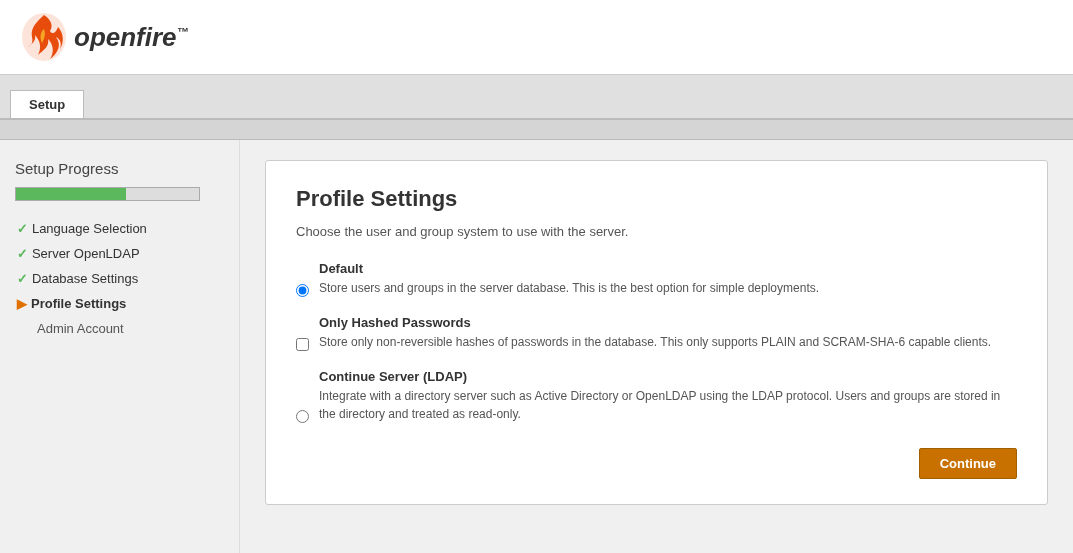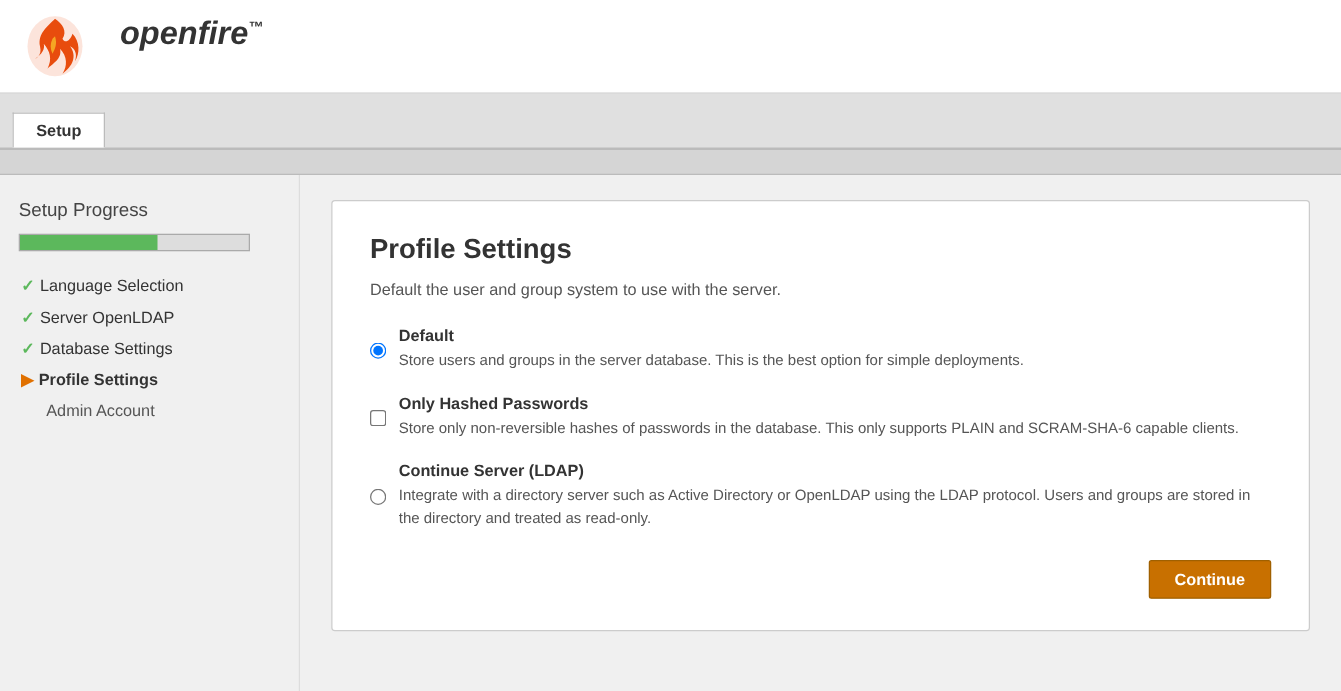--- a/index.html
+++ b/index.html
@@ -9,21 +9,22 @@
     #header {
       background: #fff;
       border-bottom: 1px solid #ccc;
       height: 75px;
       display: flex;
       align-items: center;
       padding: 0 20px;
     }
     .logo-container {
       display: flex;
-      gap: 28px;
+      align-items: center;
+      gap: 6px;
     }
     .logo-flame {
       width: 48px;
       height: 52px;
     }
     .logo-text {
       font-size: 26px;
       font-weight: bold;
       color: #333;
       font-style: italic;
@@ -148,21 +149,21 @@
 
     
     .option-group {
       display: flex;
       flex-direction: column;
       gap: 18px;
       margin-bottom: 25px;
     }
     .option-row {
       display: flex;
-      align-items: center;
+      align-items: flex-end;
       gap: 10px;
     }
     .option-row input[type="radio"],
     .option-row input[type="checkbox"] {
       margin-top: 2px;
       flex-shrink: 0;
     }
     .option-label {
       font-weight: bold;
       font-size: 13px;
@@ -239,21 +240,21 @@
       <span>Profile Settings</span>
     </div>
     <div class="sidebar-item child">
       <span>Admin Account</span>
     </div>
   </div>
 
   <div id="content">
     <div class="content-card">
       <div class="page-title">Profile Settings</div>
-      <div class="page-subtitle">Default the user and group system to use with the server.</div>
+      <div class="page-subtitle">Choose the user and group system to use with the server.</div>
 
       <div class="option-group">
 
         <div class="option-row">
           <input type="radio" name="profile" id="opt-default" checked="" style="">
           <div>
             <label for="opt-default" class="option-label">Default</label>
             <div class="option-desc">Store users and groups in the server database. This is the best option for simple deployments.</div>
           </div>
         </div>

